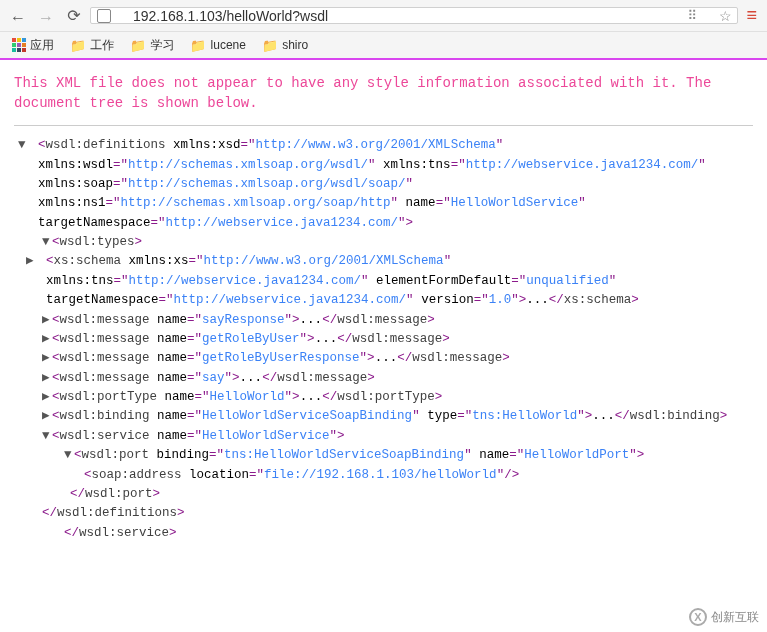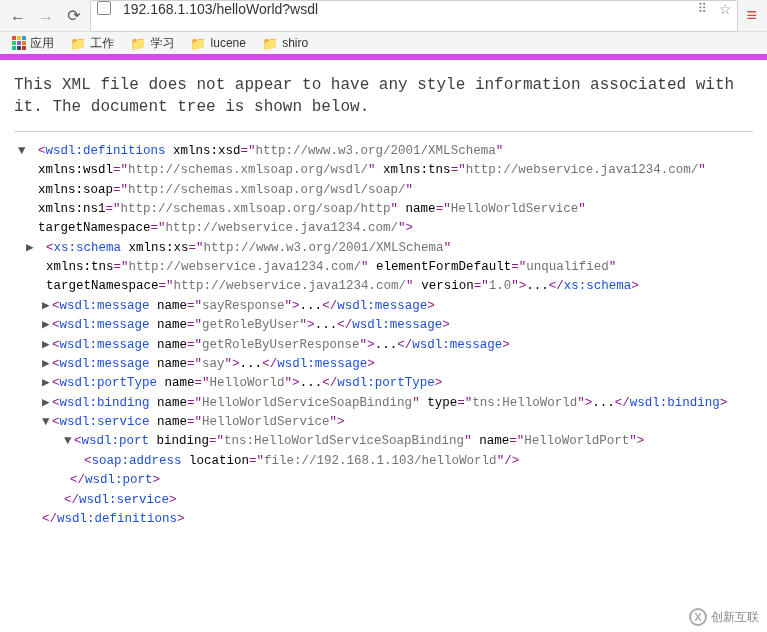--- a/index.html
+++ b/index.html
@@ -2,53 +2,53 @@
 <html><head>
   <meta charset="utf-8">
   <style>
     * { box-sizing: border-box; margin: 0; padding: 0; }
     body { font-family: "Microsoft YaHei", Arial, sans-serif; font-size: 12px; background: #fff; width: 767px; }
     
     
     .toolbar { display: flex; align-items: center; height: 32px; padding: 0 6px; background: #f5f5f5; border-bottom: 1px solid #e0e0e0; gap: 4px; }
     .nav-btn { width: 24px; height: 24px; display: flex; align-items: center; justify-content: center; color: #5a5a5a; cursor: pointer; font-size: 16px; }
     .nav-btn.disabled { color: #b0b0b0; }
-    .address-bar { flex: 1; display: flex; height: 32px; background: #fff; border: 1px solid #d0d0d0; border-radius: 2px; padding: 0 6px; gap: 12px; }
+    .address-bar { flex: 1; display: flex; align-items: center; height: 17px; background: #fff; border: 1px solid #d0d0d0; border-radius: 2px; padding: 0 6px; gap: 22px; }
     .page-icon { width: 14px; height: 14px; border: 1px solid #888; border-radius: 2px; }
     .url { font-size: 14px; color: #333; flex: 1; }
     .addr-icon { color: #888; font-size: 13px; }
     .star-icon { color: #888; font-size: 14px; }
     .menu-icon { color: #d64838; font-size: 18px; padding: 0 4px; }
     
     
-    .bookmarks { display: flex; align-items: center; height: 28px; padding: 0 6px; background: #f5f5f5; border-bottom: 6px solid #d946ef; gap: 4px; }
+    .bookmarks { display: flex; align-items: center; height: 28px; padding: 0 6px; background: #f5f5f5; border-bottom: 2px solid #d946ef; gap: 4px; }
     .apps-icon { display: inline-grid; grid-template-columns: repeat(3,4px); grid-template-rows: repeat(3,4px); gap: 1px; }
     .apps-icon span { width: 4px; height: 4px; }
     .apps-icon span:nth-child(1){background:#e74c3c;} .apps-icon span:nth-child(2){background:#f1c40f;} .apps-icon span:nth-child(3){background:#3498db;}
     .apps-icon span:nth-child(4){background:#2ecc71;} .apps-icon span:nth-child(5){background:#9b59b6;} .apps-icon span:nth-child(6){background:#e67e22;}
     .apps-icon span:nth-child(7){background:#1abc9c;} .apps-icon span:nth-child(8){background:#34495e;} .apps-icon span:nth-child(9){background:#c0392b;}
     .bm-item { display: flex; align-items: center; gap: 4px; padding: 2px 6px; font-size: 12px; color: #333; cursor: pointer; }
     .folder-icon { color: #d4a843; font-size: 13px; }
     
     
     .content { padding: 10px 14px; }
-    .notice { font-family: "Courier New", monospace; font-size: 16px; color: #404040; padding: 4px 0 8px; line-height: 1.4; }
+    .notice { font-family: "Courier New", monospace; font-size: 14px; color: #ec4899; padding: 4px 0 8px; line-height: 1.4; }
     .divider { border: none; border-top: 1px solid #ccc; margin: 4px 0 10px; }
     
     .xml { font-family: "Courier New", monospace; font-size: 12.5px; line-height: 1.55; color: #000; }
     .line { white-space: nowrap; }
     .indent1 { padding-left: 14px; }
     .indent2 { padding-left: 28px; }
     .indent3 { padding-left: 42px; margin-left: 8px; }
     .indent4 { padding-left: 56px; }
     .indent5 { padding-left: 70px; }
     .tri { display: inline-block; width: 10px; color: #555; cursor: pointer; user-select: none; }
-    .tag { color: #1d4ed8; }
+    .tag { color: #404040; }
     .attr { color: #000000; }
-    .val { color: #737373; }
+    .val { color: #3b82f6; }
     .pct { color: #8b1a8b; }
     .wrap { white-space: normal; padding-left: 24px; text-indent: -10px; }
     
     .watermark { position: fixed; bottom: 6px; right: 8px; display: flex; align-items: center; gap: 4px; font-size: 12px; color: #888; }
     .watermark .logo { width: 18px; height: 18px; border: 2px solid #aaa; border-radius: 50%; display: flex; align-items: center; justify-content: center; font-weight: bold; color: #aaa; font-size: 11px; }
   </style>
 </head>
 <body>
 
 <div class="toolbar">
@@ -107,20 +107,21 @@
       <span class="tri">▼</span><span class="pct">&lt;</span><span class="tag">wsdl:definitions</span>
       <span class="attr">xmlns:xsd</span><span class="pct">="</span><span class="val">http://www.w3.org/2001/XMLSchema</span><span class="pct">"</span>
       <span class="attr">xmlns:wsdl</span><span class="pct">="</span><span class="val">http://schemas.xmlsoap.org/wsdl/</span><span class="pct">"</span>
       <span class="attr">xmlns:tns</span><span class="pct">="</span><span class="val">http://webservice.java1234.com/</span><span class="pct">"</span>
       <span class="attr">xmlns:soap</span><span class="pct">="</span><span class="val">http://schemas.xmlsoap.org/wsdl/soap/</span><span class="pct">"</span>
       <span class="attr">xmlns:ns1</span><span class="pct">="</span><span class="val">http://schemas.xmlsoap.org/soap/http</span><span class="pct">"</span>
       <span class="attr">name</span><span class="pct">="</span><span class="val">HelloWorldService</span><span class="pct">"</span>
       <span class="attr">targetNamespace</span><span class="pct">="</span><span class="val">http://webservice.java1234.com/</span><span class="pct">"&gt;</span>
     </div>
 
+    <div class="line indent2"><span class="tri">▼</span><span class="pct">&lt;</span><span class="tag">wsdl:types</span><span class="pct">&gt;</span></div>
     <div class="line indent3 wrap">
       <span class="tri">▶</span><span class="pct">&lt;</span><span class="tag">xs:schema</span>
       <span class="attr">xmlns:xs</span><span class="pct">="</span><span class="val">http://www.w3.org/2001/XMLSchema</span><span class="pct">"</span>
       <span class="attr">xmlns:tns</span><span class="pct">="</span><span class="val">http://webservice.java1234.com/</span><span class="pct">"</span>
       <span class="attr">elementFormDefault</span><span class="pct">="</span><span class="val">unqualified</span><span class="pct">"</span>
       <span class="attr">targetNamespace</span><span class="pct">="</span><span class="val">http://webservice.java1234.com/</span><span class="pct">"</span>
       <span class="attr">version</span><span class="pct">="</span><span class="val">1.0</span><span class="pct">"&gt;</span><span>...</span><span class="pct">&lt;/</span><span class="tag">xs:schema</span><span class="pct">&gt;</span>
     </div>
 
     <div class="line indent2"><span class="tri">▶</span><span class="pct">&lt;</span><span class="tag">wsdl:message</span> <span class="attr">name</span><span class="pct">="</span><span class="val">sayResponse</span><span class="pct">"&gt;</span><span>...</span><span class="pct">&lt;/</span><span class="tag">wsdl:message</span><span class="pct">&gt;</span></div>
@@ -129,21 +130,21 @@
     <div class="line indent2"><span class="tri">▶</span><span class="pct">&lt;</span><span class="tag">wsdl:message</span> <span class="attr">name</span><span class="pct">="</span><span class="val">say</span><span class="pct">"&gt;</span><span>...</span><span class="pct">&lt;/</span><span class="tag">wsdl:message</span><span class="pct">&gt;</span></div>
 
     <div class="line indent2"><span class="tri">▶</span><span class="pct">&lt;</span><span class="tag">wsdl:portType</span> <span class="attr">name</span><span class="pct">="</span><span class="val">HelloWorld</span><span class="pct">"&gt;</span><span>...</span><span class="pct">&lt;/</span><span class="tag">wsdl:portType</span><span class="pct">&gt;</span></div>
 
     <div class="line indent2"><span class="tri">▶</span><span class="pct">&lt;</span><span class="tag">wsdl:binding</span> <span class="attr">name</span><span class="pct">="</span><span class="val">HelloWorldServiceSoapBinding</span><span class="pct">"</span> <span class="attr">type</span><span class="pct">="</span><span class="val">tns:HelloWorld</span><span class="pct">"&gt;</span><span>...</span><span class="pct">&lt;/</span><span class="tag">wsdl:binding</span><span class="pct">&gt;</span></div>
 
     <div class="line indent2"><span class="tri">▼</span><span class="pct">&lt;</span><span class="tag">wsdl:service</span> <span class="attr">name</span><span class="pct">="</span><span class="val">HelloWorldService</span><span class="pct">"&gt;</span></div>
     <div class="line indent3"><span class="tri">▼</span><span class="pct">&lt;</span><span class="tag">wsdl:port</span> <span class="attr">binding</span><span class="pct">="</span><span class="val">tns:HelloWorldServiceSoapBinding</span><span class="pct">"</span> <span class="attr">name</span><span class="pct">="</span><span class="val">HelloWorldPort</span><span class="pct">"&gt;</span></div>
     <div class="line indent5"><span class="pct">&lt;</span><span class="tag">soap:address</span> <span class="attr">location</span><span class="pct">="</span><span class="val">file://192.168.1.103/helloWorld</span><span class="pct">"/&gt;</span></div>
     <div class="line indent4"><span class="pct">&lt;/</span><span class="tag">wsdl:port</span><span class="pct">&gt;</span></div>
+    <div class="line indent2"><span class="pct">&lt;/</span><span class="tag">wsdl:definitions</span><span class="pct">&gt;</span></div>
     <div class="line indent3"><span class="pct">&lt;/</span><span class="tag">wsdl:service</span><span class="pct">&gt;</span></div>
-    <div class="line indent2"><span class="pct">&lt;/</span><span class="tag">wsdl:definitions</span><span class="pct">&gt;</span></div>
   </div>
 </div>
 
 <div class="watermark">
   <span class="logo">X</span>
   <span>创新互联</span>
 </div>
 
 </body></html>

